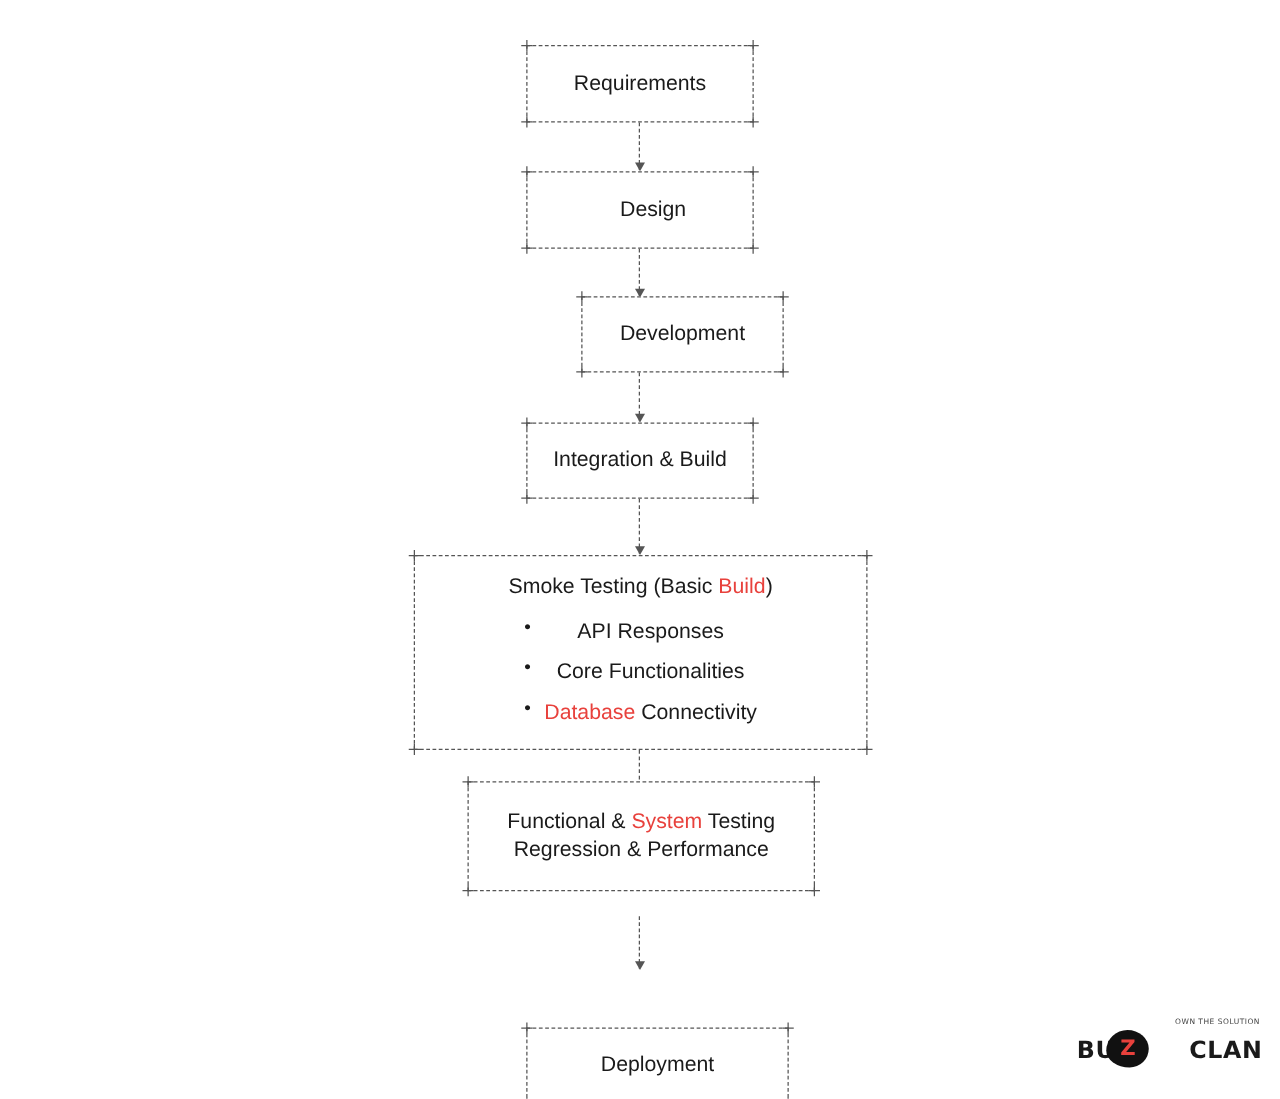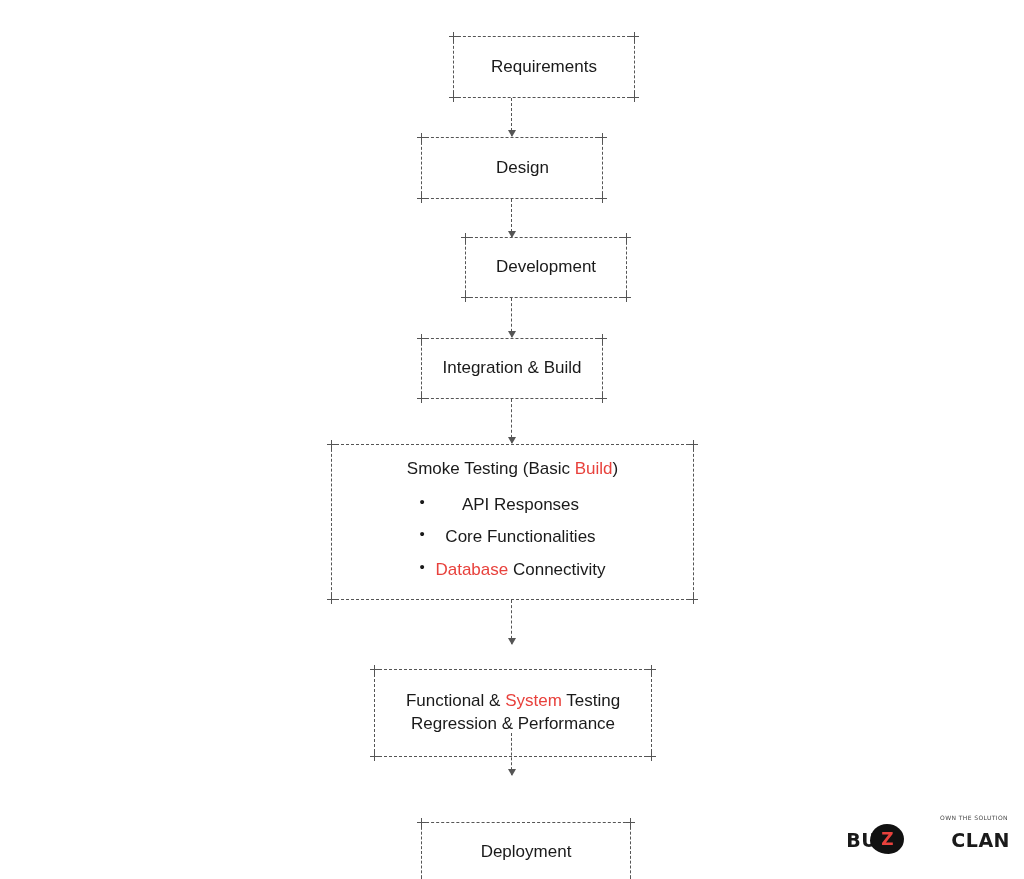--- a/index.html
+++ b/index.html
@@ -162,39 +162,39 @@
     font-size: 17px;
     font-weight: bold;
     font-family: "DejaVu Sans", sans-serif;
   }
   .logo .clan {
     font-size: 19px;
     font-weight: bold;
     letter-spacing: .5px;
     color: #1a1a1a;
     font-family: "DejaVu Sans", sans-serif;
-    margin-left: 17px;
+    margin-left: 2px;
   }
   .logo .tag {
     position: absolute;
     right: 2px;
     top: -9px;
     font-size: 6px;
     letter-spacing: .4px;
     color: #444;
     font-family: "DejaVu Sans", sans-serif;
     text-transform: uppercase;
   }
 </style>
 </head>
 <body>
 
 <div class="canvas">
 
-  <div class="node" style="left:421px; top:36px; width:182px; height:62px;margin-left:32px;">
+  <div class="node" style="left:421px; top:36px; width:182px; height:62px;">
     <div class="corner-marks">
       <span class="tl"></span>
         <span class="tr"></span>
         <span class="bl"></span>
         <span class="br"></span>
     </div>
     <div class="title">Requirements</div>
   </div>
 
   <div class="arrow" style="left:511px; top:98px; height:38px;">
@@ -263,21 +263,21 @@
       <li>
         <span></span><span class="accent">Database</span><span> Connectivity</span>
       </li>
     </ul>
   </div>
 
   <div class="arrow" style="left:511px; top:600px; height:44px;">
     <div class="head"></div>
   </div>
 
-  <div class="node two-line" style="left:374px; top:669px; width:278px; height:88px;">
+  <div class="node two-line" style="left:374px; top:625px; width:278px; height:88px;">
     <div class="corner-marks">
       <span class="tl"></span>
         <span class="tr"></span>
         <span class="bl"></span>
         <span class="br"></span>
     </div>
     <div class="line2">
       <span>Functional &amp; </span><span class="accent">System</span><span> Testing</span>
     </div>
     <div class="line2">Regression &amp; Performance</div>

